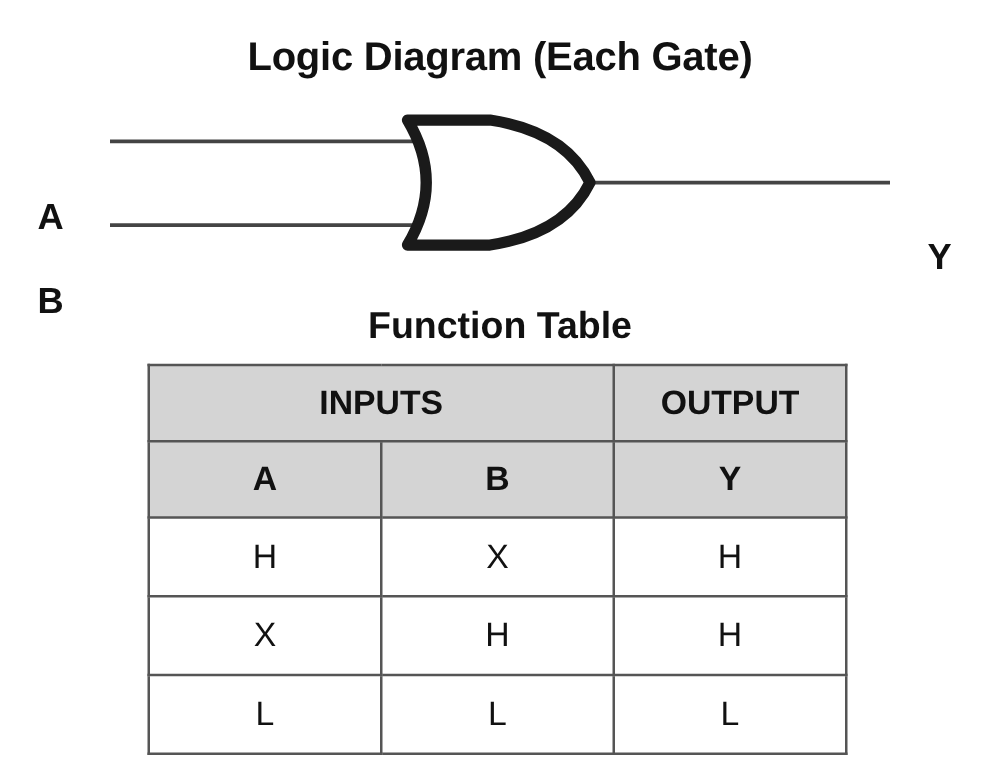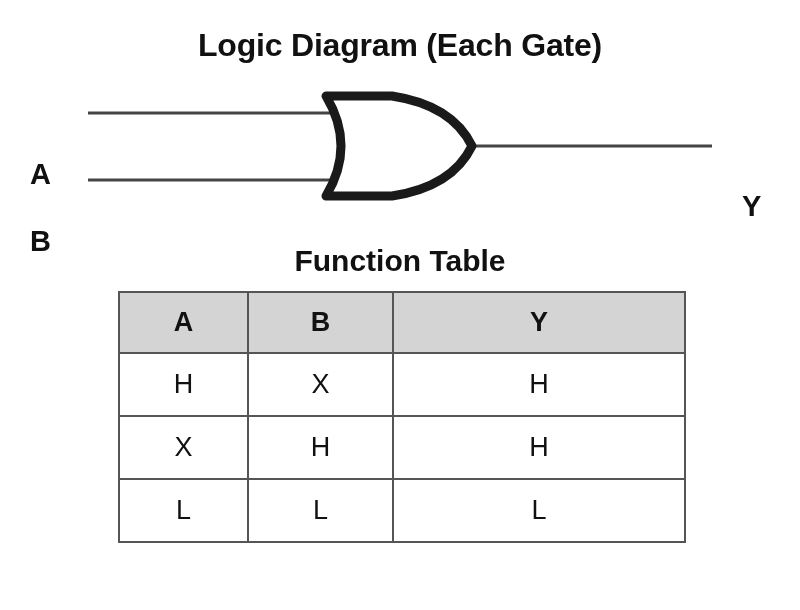--- a/index.html
+++ b/index.html
@@ -128,20 +128,24 @@
              Q 356 86 326 36
              Z" fill="#ffffff" stroke="#1a1a1a" stroke-width="9" stroke-linejoin="round" stroke-linecap="round"></path>
   </svg>
 </div>
 
 <div id="table-title">Function Table</div>
 
 <table id="function-table">
   <tbody>
     <tr>
+      <td class="hdr" colspan="2">INPUTS</td>
+      <td class="hdr" colspan="1">OUTPUT</td>
+    </tr>
+    <tr>
       <td class="sub col-a">A</td>
       <td class="sub col-b">B</td>
       <td class="sub col-y">Y</td>
     </tr>
     <tr class="body-row">
       <td>H</td>
       <td>X</td>
       <td>H</td>
     </tr>
     <tr class="body-row">

